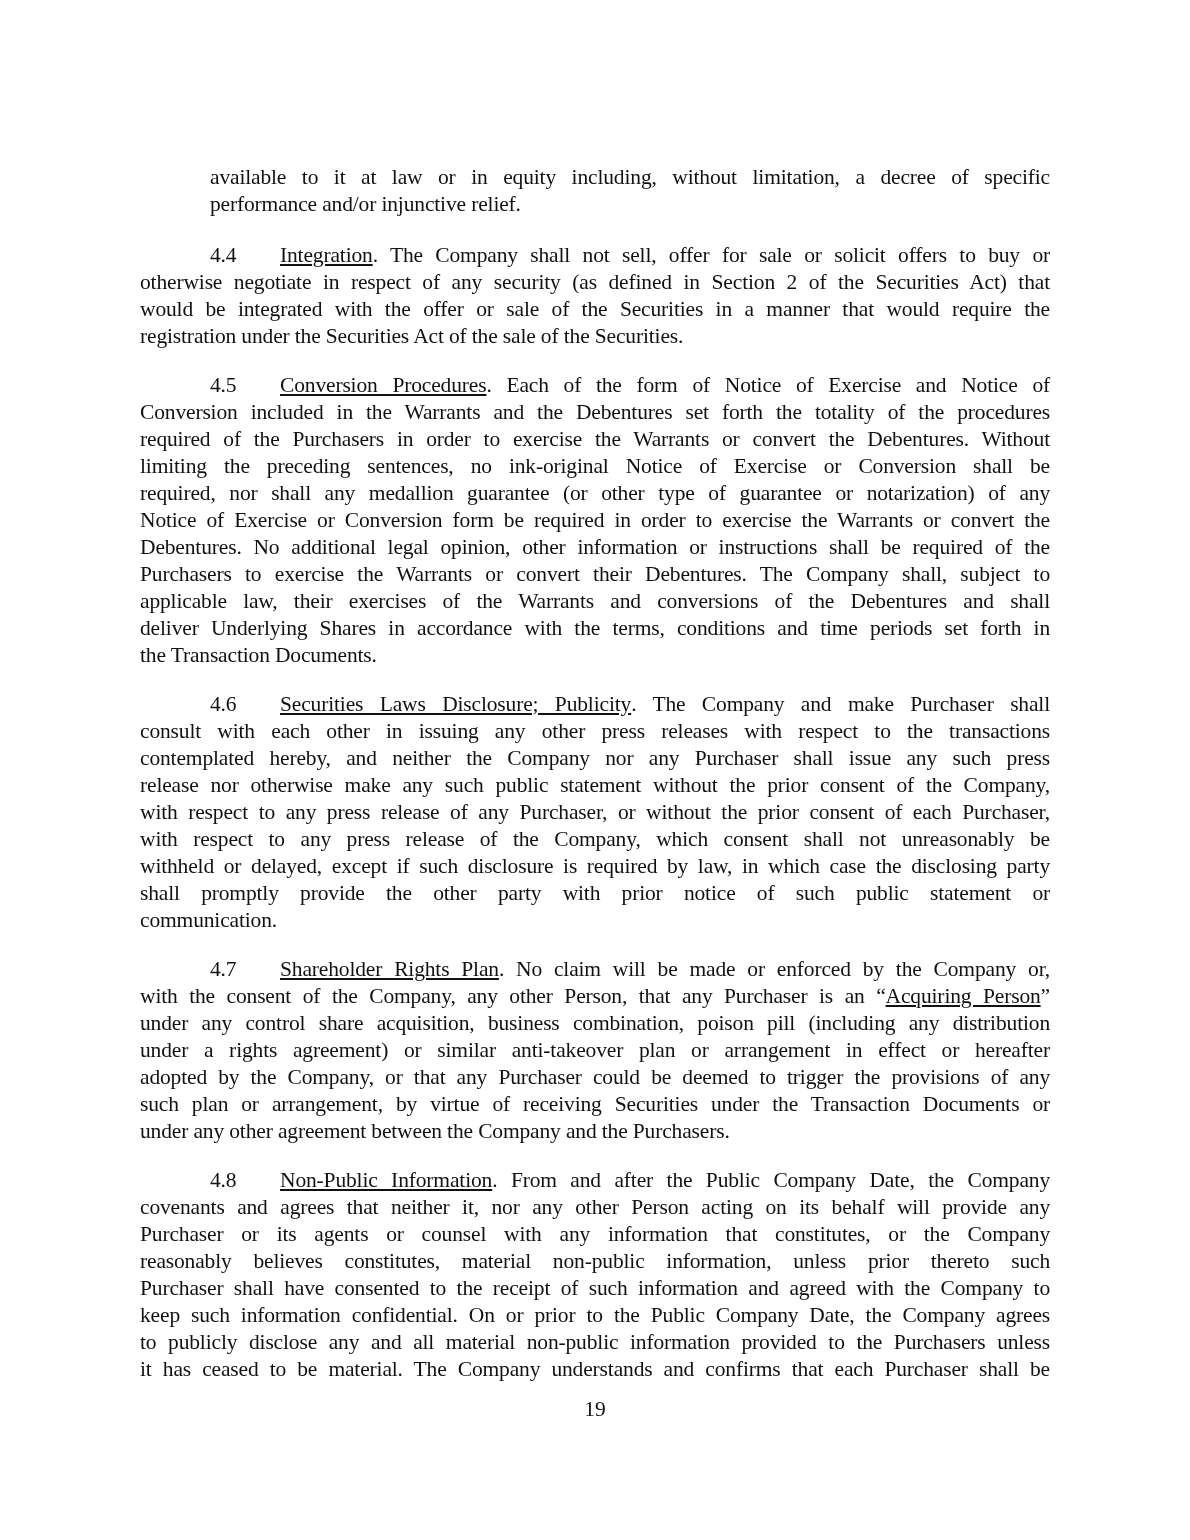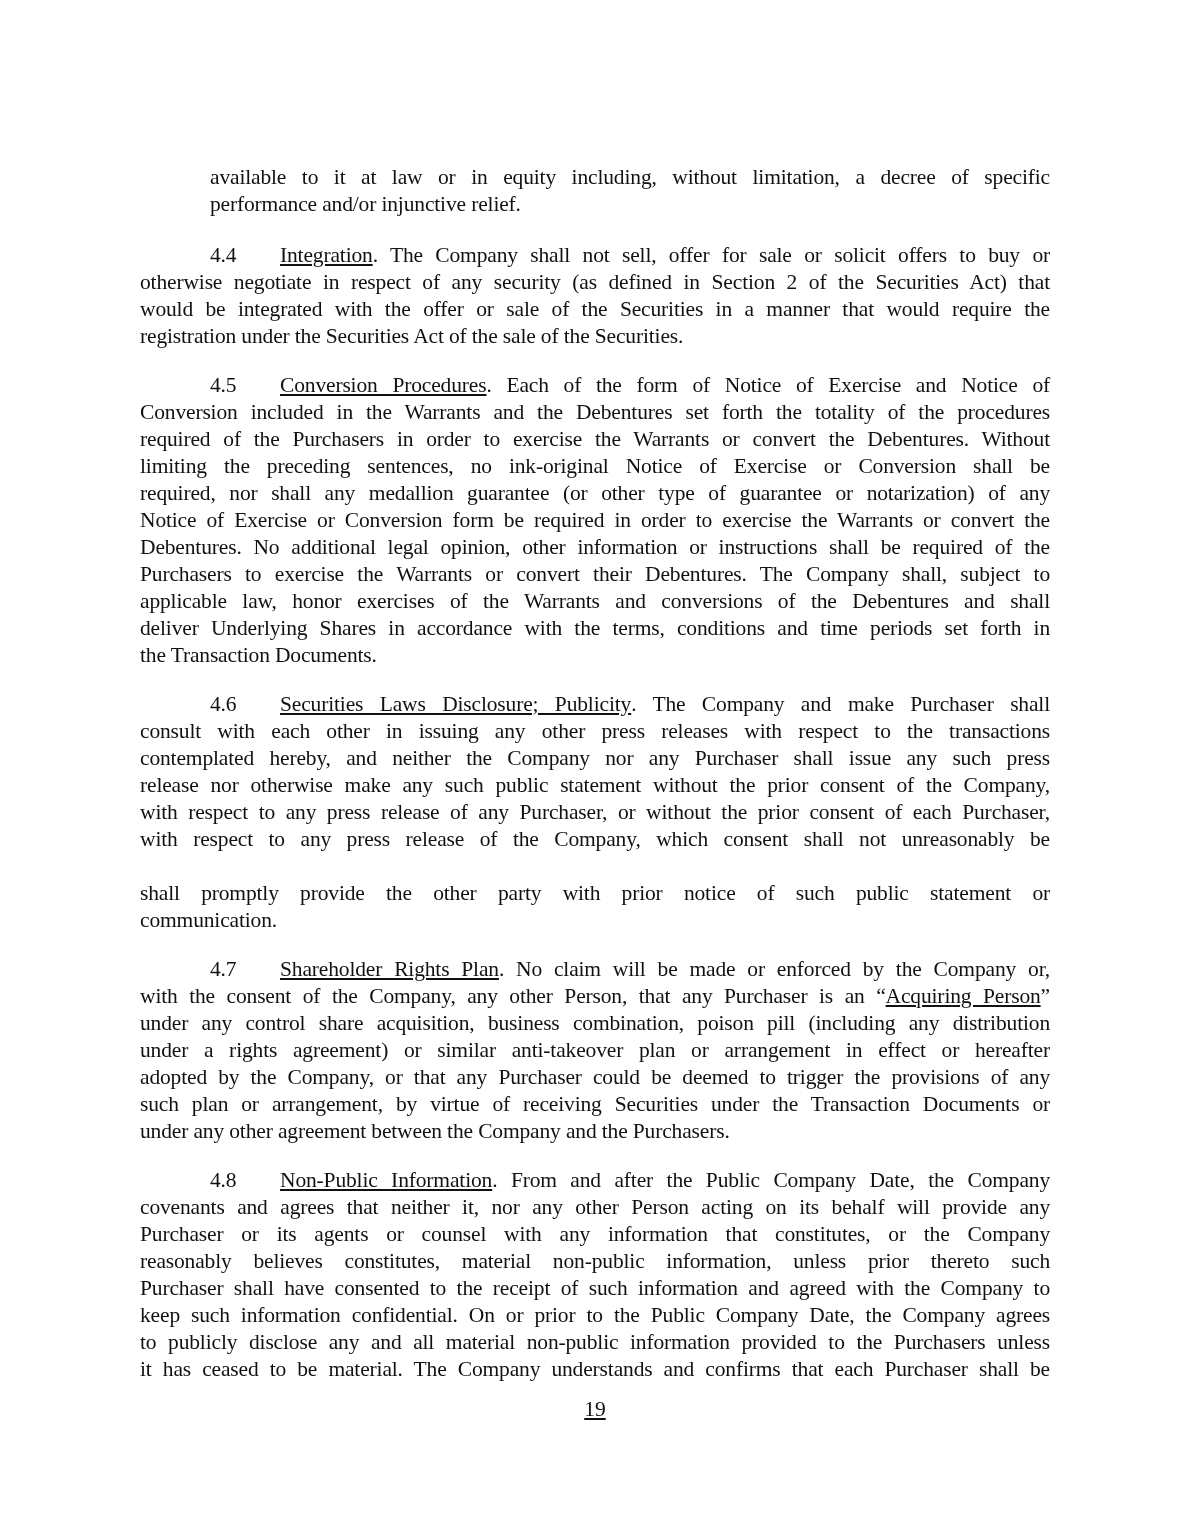--- a/index.html
+++ b/index.html
@@ -6,21 +6,21 @@
   body { width:1190px; height:1540px; position:relative; overflow:hidden;
          font-family:"Liberation Serif", "DejaVu Serif", serif; color:#111111; }
   .page { position:absolute; left:0; top:0; width:1032px; height:1540px; background:#fff; }
   .line { position:absolute; left:140px; width:910px; font-size:21.5px; line-height:27px;
           white-space:nowrap; text-align:justify; text-align-last:justify; letter-spacing:-0.15px; }
   .line.indent-block { left:210px; width:840px; }
   .line.last { text-align-last:left; }
   .num { display:inline-block; width:70px; }
   .lead { display:inline-block; width:70px; }
   .u { text-decoration:underline; text-underline-offset:2px;font-family:Liberation Serif, serif; }
-  .pagenum { position:absolute; top:1397px; left:0; width:1190px; text-align:center; font-size:21.5px;text-decoration:underline; }
+  .pagenum { position:absolute; top:1397px; left:0; width:1190px; text-align:center; font-size:21.5px; }
 </style>
 </head>
 <body>
 
 <div class="page">
 
   <div class="line indent-block" style="top:164px">available to it at law or in equity including, without limitation, a decree of specific</div>
   <div class="line indent-block last" style="top:191px">performance and/or injunctive relief.</div>
 
   <div class="line" style="top:242px"><span class="lead"></span><span class="num">4.4</span><span class="u">Integration</span><span>.  The Company shall not sell, offer for sale or solicit offers to buy or</span></div>
@@ -29,30 +29,31 @@
   <div class="line last" style="top:323px">registration under the Securities Act of the sale of the Securities.</div>
 
   <div class="line" style="top:372px"><span class="lead"></span><span class="num">4.5</span><span class="u">Conversion Procedures</span><span>.  Each of the form of Notice of Exercise and Notice of</span></div>
   <div class="line" style="top:399px">Conversion included in the Warrants and the Debentures set forth the totality of the procedures</div>
   <div class="line" style="top:426px">required of the Purchasers in order to exercise the Warrants or convert the Debentures.  Without</div>
   <div class="line" style="top:453px">limiting the preceding sentences, no ink-original Notice of Exercise or Conversion shall be</div>
   <div class="line" style="top:480px">required, nor shall any medallion guarantee (or other type of guarantee or notarization) of any</div>
   <div class="line" style="top:507px">Notice of Exercise or Conversion form be required in order to exercise the Warrants or convert the</div>
   <div class="line" style="top:534px">Debentures.  No additional legal opinion, other information or instructions shall be required of the</div>
   <div class="line" style="top:561px">Purchasers to exercise the Warrants or convert their Debentures.  The Company shall, subject to</div>
-  <div class="line" style="top:588px">applicable law, honor exercises of the Warrants and conversions of the Debentures and shall</div>
+  <div class="line" style="top:588px">applicable law, their exercises of the Warrants and conversions of the Debentures and shall</div>
   <div class="line" style="top:615px">deliver Underlying Shares in accordance with the terms, conditions and time periods set forth in</div>
   <div class="line last" style="top:642px">the Transaction Documents.</div>
 
   <div class="line" style="top:691px"><span class="lead"></span><span class="num">4.6</span><span class="u">Securities Laws Disclosure; Publicity</span><span>.  The Company and make Purchaser shall</span></div>
   <div class="line" style="top:718px">consult with each other in issuing any other press releases with respect to the transactions</div>
   <div class="line" style="top:745px">contemplated hereby, and neither the Company nor any Purchaser shall issue any such press</div>
   <div class="line" style="top:772px">release nor otherwise make any such public statement without the prior consent of the Company,</div>
   <div class="line" style="top:799px">with respect to any press release of any Purchaser, or without the prior consent of each Purchaser,</div>
   <div class="line" style="top:826px">with respect to any press release of the Company, which consent shall not unreasonably be</div>
+  <div class="line" style="top:853px">withheld or delayed, except if such disclosure is required by law, in which case the disclosing party</div>
   <div class="line" style="top:880px">shall promptly provide the other party with prior notice of such public statement or</div>
   <div class="line last" style="top:907px">communication.</div>
 
   <div class="line" style="top:956px"><span class="lead"></span><span class="num">4.7</span><span class="u">Shareholder Rights Plan</span><span>.  No claim will be made or enforced by the Company or,</span></div>
   <div class="line" style="top:983px"><span>with the consent of the Company, any other Person, that any Purchaser is an “</span><span class="u">Acquiring Person</span><span>”</span></div>
   <div class="line" style="top:1010px">under any control share acquisition, business combination, poison pill (including any distribution</div>
   <div class="line" style="top:1037px">under a rights agreement) or similar anti-takeover plan or arrangement in effect or hereafter</div>
   <div class="line" style="top:1064px">adopted by the Company, or that any Purchaser could be deemed to trigger the provisions of any</div>
   <div class="line last" style="top:1118px">under any other agreement between the Company and the Purchasers.</div>
   <div class="line" style="top:1091px">such plan or arrangement, by virtue of receiving Securities under the Transaction Documents or</div>

